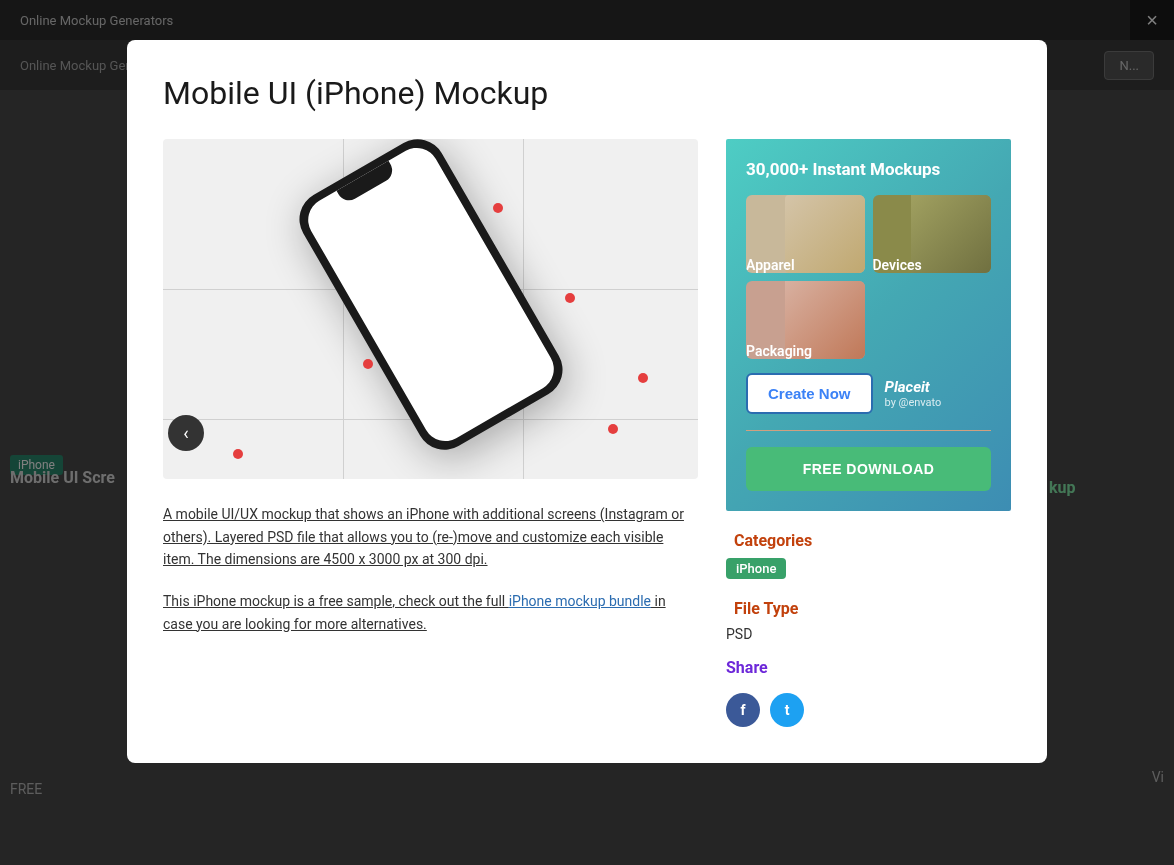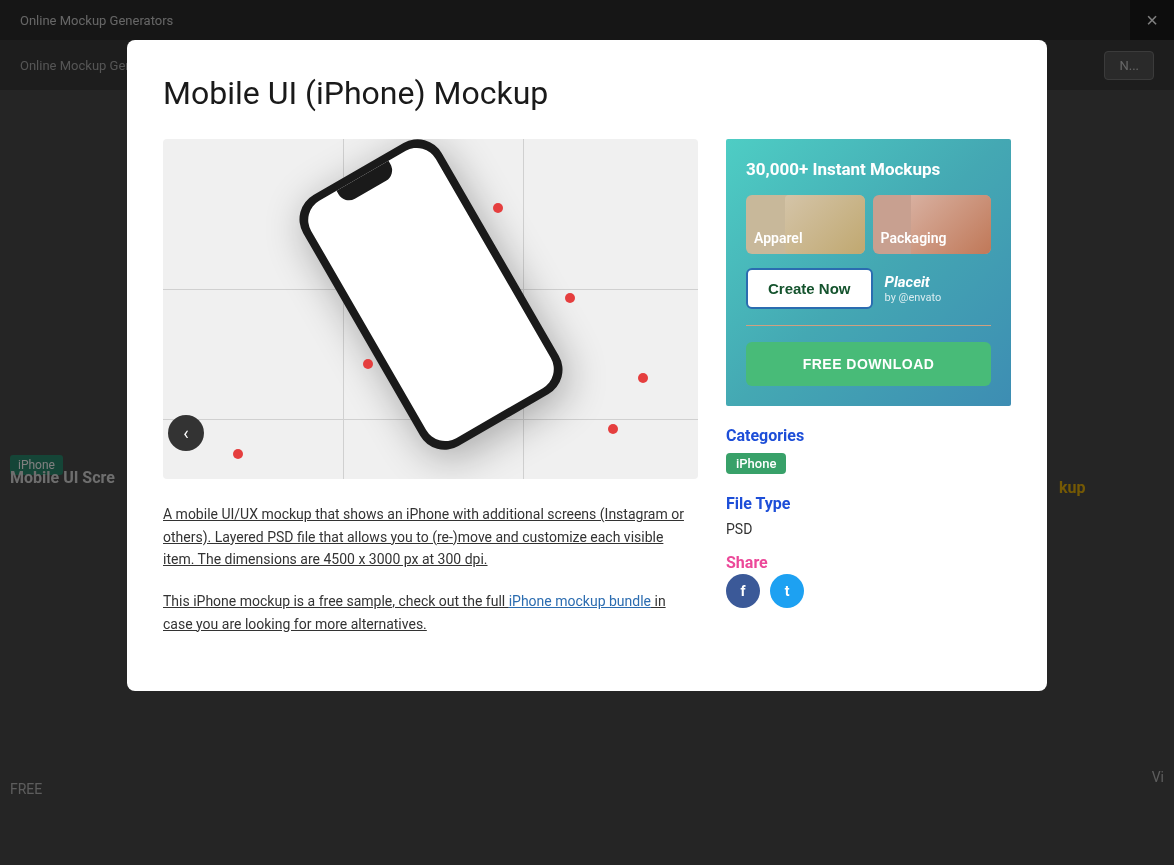--- a/index.html
+++ b/index.html
@@ -200,24 +200,24 @@
 
     .mockup-grid {
       display: grid;
       grid-template-columns: 1fr 1fr;
       gap: 8px;
       margin-bottom: 14px;
     }
 
     .mockup-tile {
       border-radius: 6px;
-      height: 59px;
+      height: 78px;
       display: flex;
       align-items: flex-end;
-      padding: 8px;
+      padding: 0;
       position: relative;
       overflow: hidden;
       cursor: pointer;
     }
 
     .mockup-tile-label {
       color: white;
       font-size: 14px;
       font-weight: 600;
       position: relative;
@@ -267,21 +267,21 @@
     .create-now-row {
       display: flex;
       align-items: center;
       gap: 12px;
       margin-bottom: 16px;
     }
 
     .create-now-btn {
       background: white;
       border: 2px solid #2b6cb0;
-      color: #14532d;
+      color: #3b82f6;
       padding: 10px 20px;
       border-radius: 6px;
       font-size: 15px;
       font-weight: 600;
       cursor: pointer;
       white-space: nowrap;
     }
 
     .placeit-logo {
       color: white;
@@ -314,44 +314,44 @@
       font-size: 14px;
       font-weight: 700;
       letter-spacing: 0.5px;
       cursor: pointer;
       text-transform: uppercase;
     }
 
     .section-label {
       font-size: 16px;
       font-weight: 700;
-      color: #1d4ed8;
-      margin: 20px 0 8px 0;
+      color: #c2410c;
+      margin: 20px 0 8px 8px;
     }
 
     .iphone-badge {
       background: #38a169;
       color: white;
       padding: 3px 10px;
       border-radius: 4px;
       font-size: 13px;
       font-weight: 500;
       display: inline-block;
     }
 
     .file-type-value {
       font-size: 14px;
       color: #333;
     }
 
     .share-label {
       font-size: 16px;
       font-weight: 700;
-      color: #ec4899;
-      margin: 16px 0 2px 0;
+      color: #6d28d9;
+      margin: 16px 0 16px 0;
     }
 
     .social-icons {
       display: flex;
       gap: 10px;
     }
 
     .social-icon {
       width: 34px;
       height: 34px;
@@ -418,23 +418,23 @@
       left: 10px;
       top: 468px;
       color: #ddd;
       font-size: 16px;
       font-weight: 700;
       width: 155px;
     }
 
     .bg-title-right {
       position: absolute;
-      right: 0;
+      right: 10px;
       top: 478px;
-      color: #eab308;
+      color: #86efac;
       font-size: 16px;
       font-weight: 700;
       width: 115px;
     }
   </style>
 </head>
 <body>
 
 <div class="bg-overlay"></div>
 
@@ -497,20 +497,24 @@
       <div class="modal-right">
 
         <div class="placeit-box">
           <div class="placeit-title">30,000+ Instant Mockups</div>
 
           
           <div class="mockup-grid">
             <div class="mockup-tile tile-apparel">
               <div class="tile-img-apparel"></div>
               <span class="mockup-tile-label">Apparel</span>
+            </div>
+            <div class="mockup-tile tile-devices">
+              <div class="tile-img-devices"></div>
+              <span class="mockup-tile-label">Devices</span>
             </div>
             <div class="mockup-tile tile-packaging">
               <div class="tile-img-packaging"></div>
               <span class="mockup-tile-label">Packaging</span>
             </div>
           </div>
 
           
           <div class="create-now-row">
             <button class="create-now-btn">Create Now</button>

